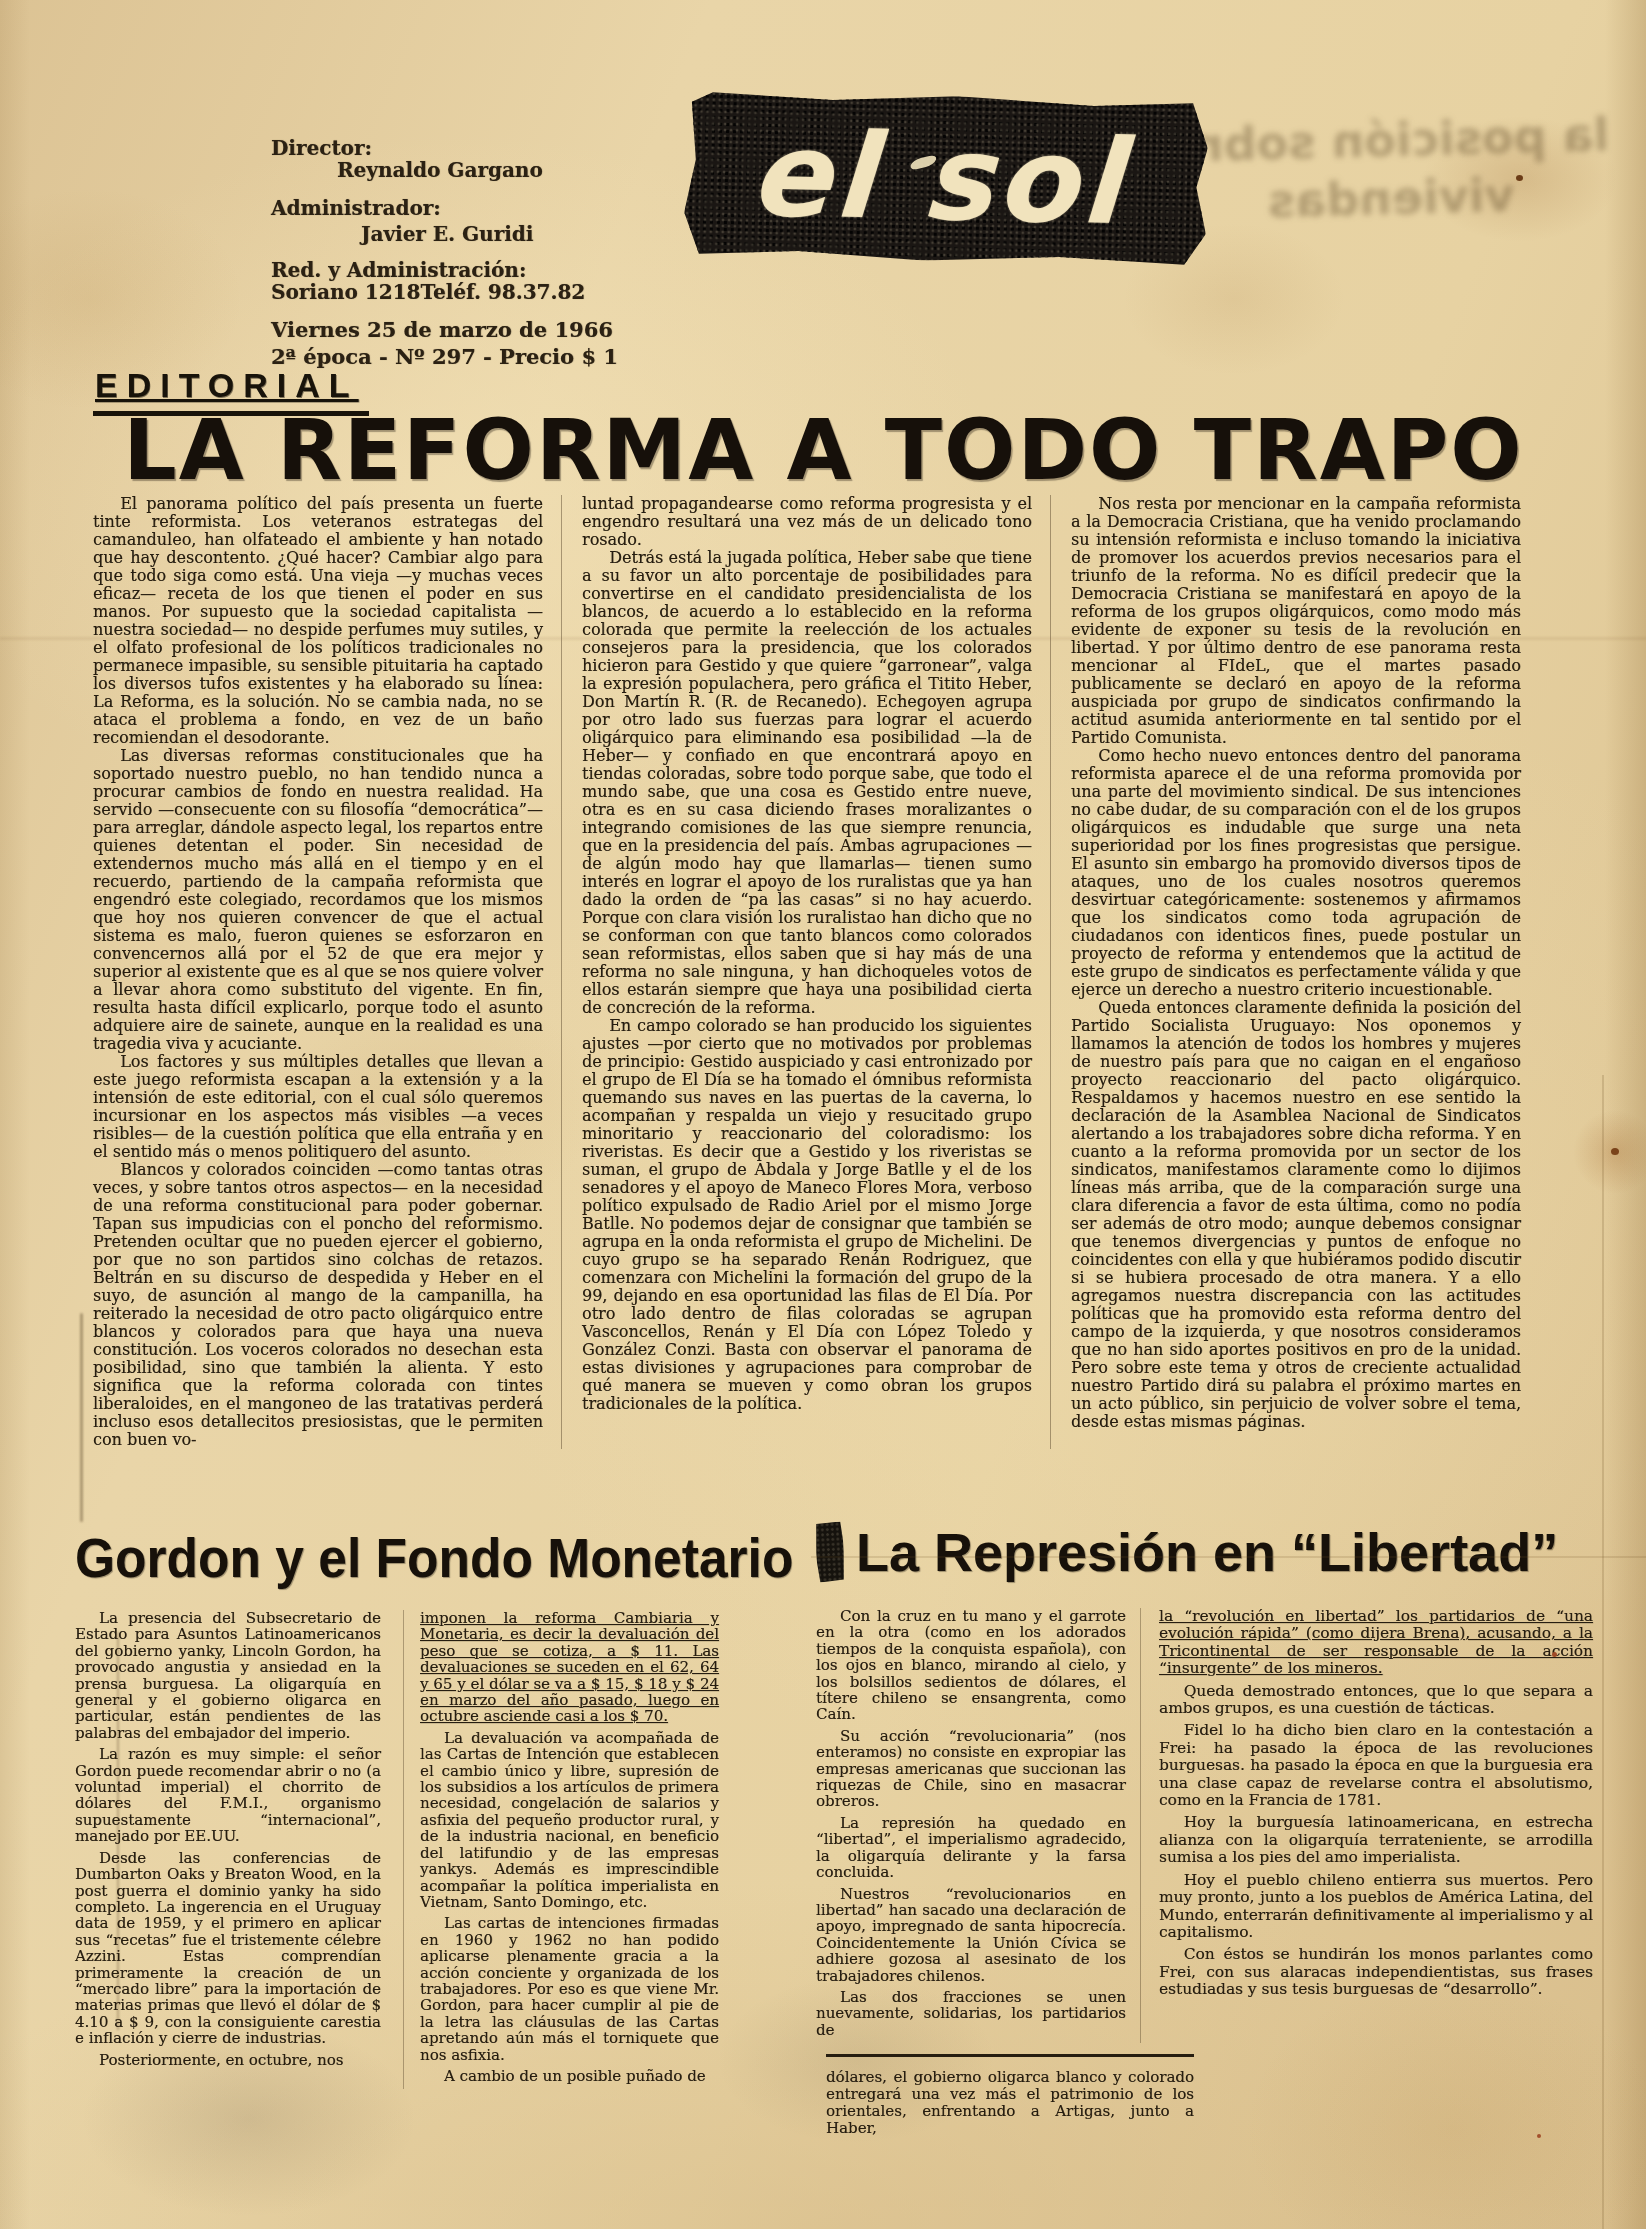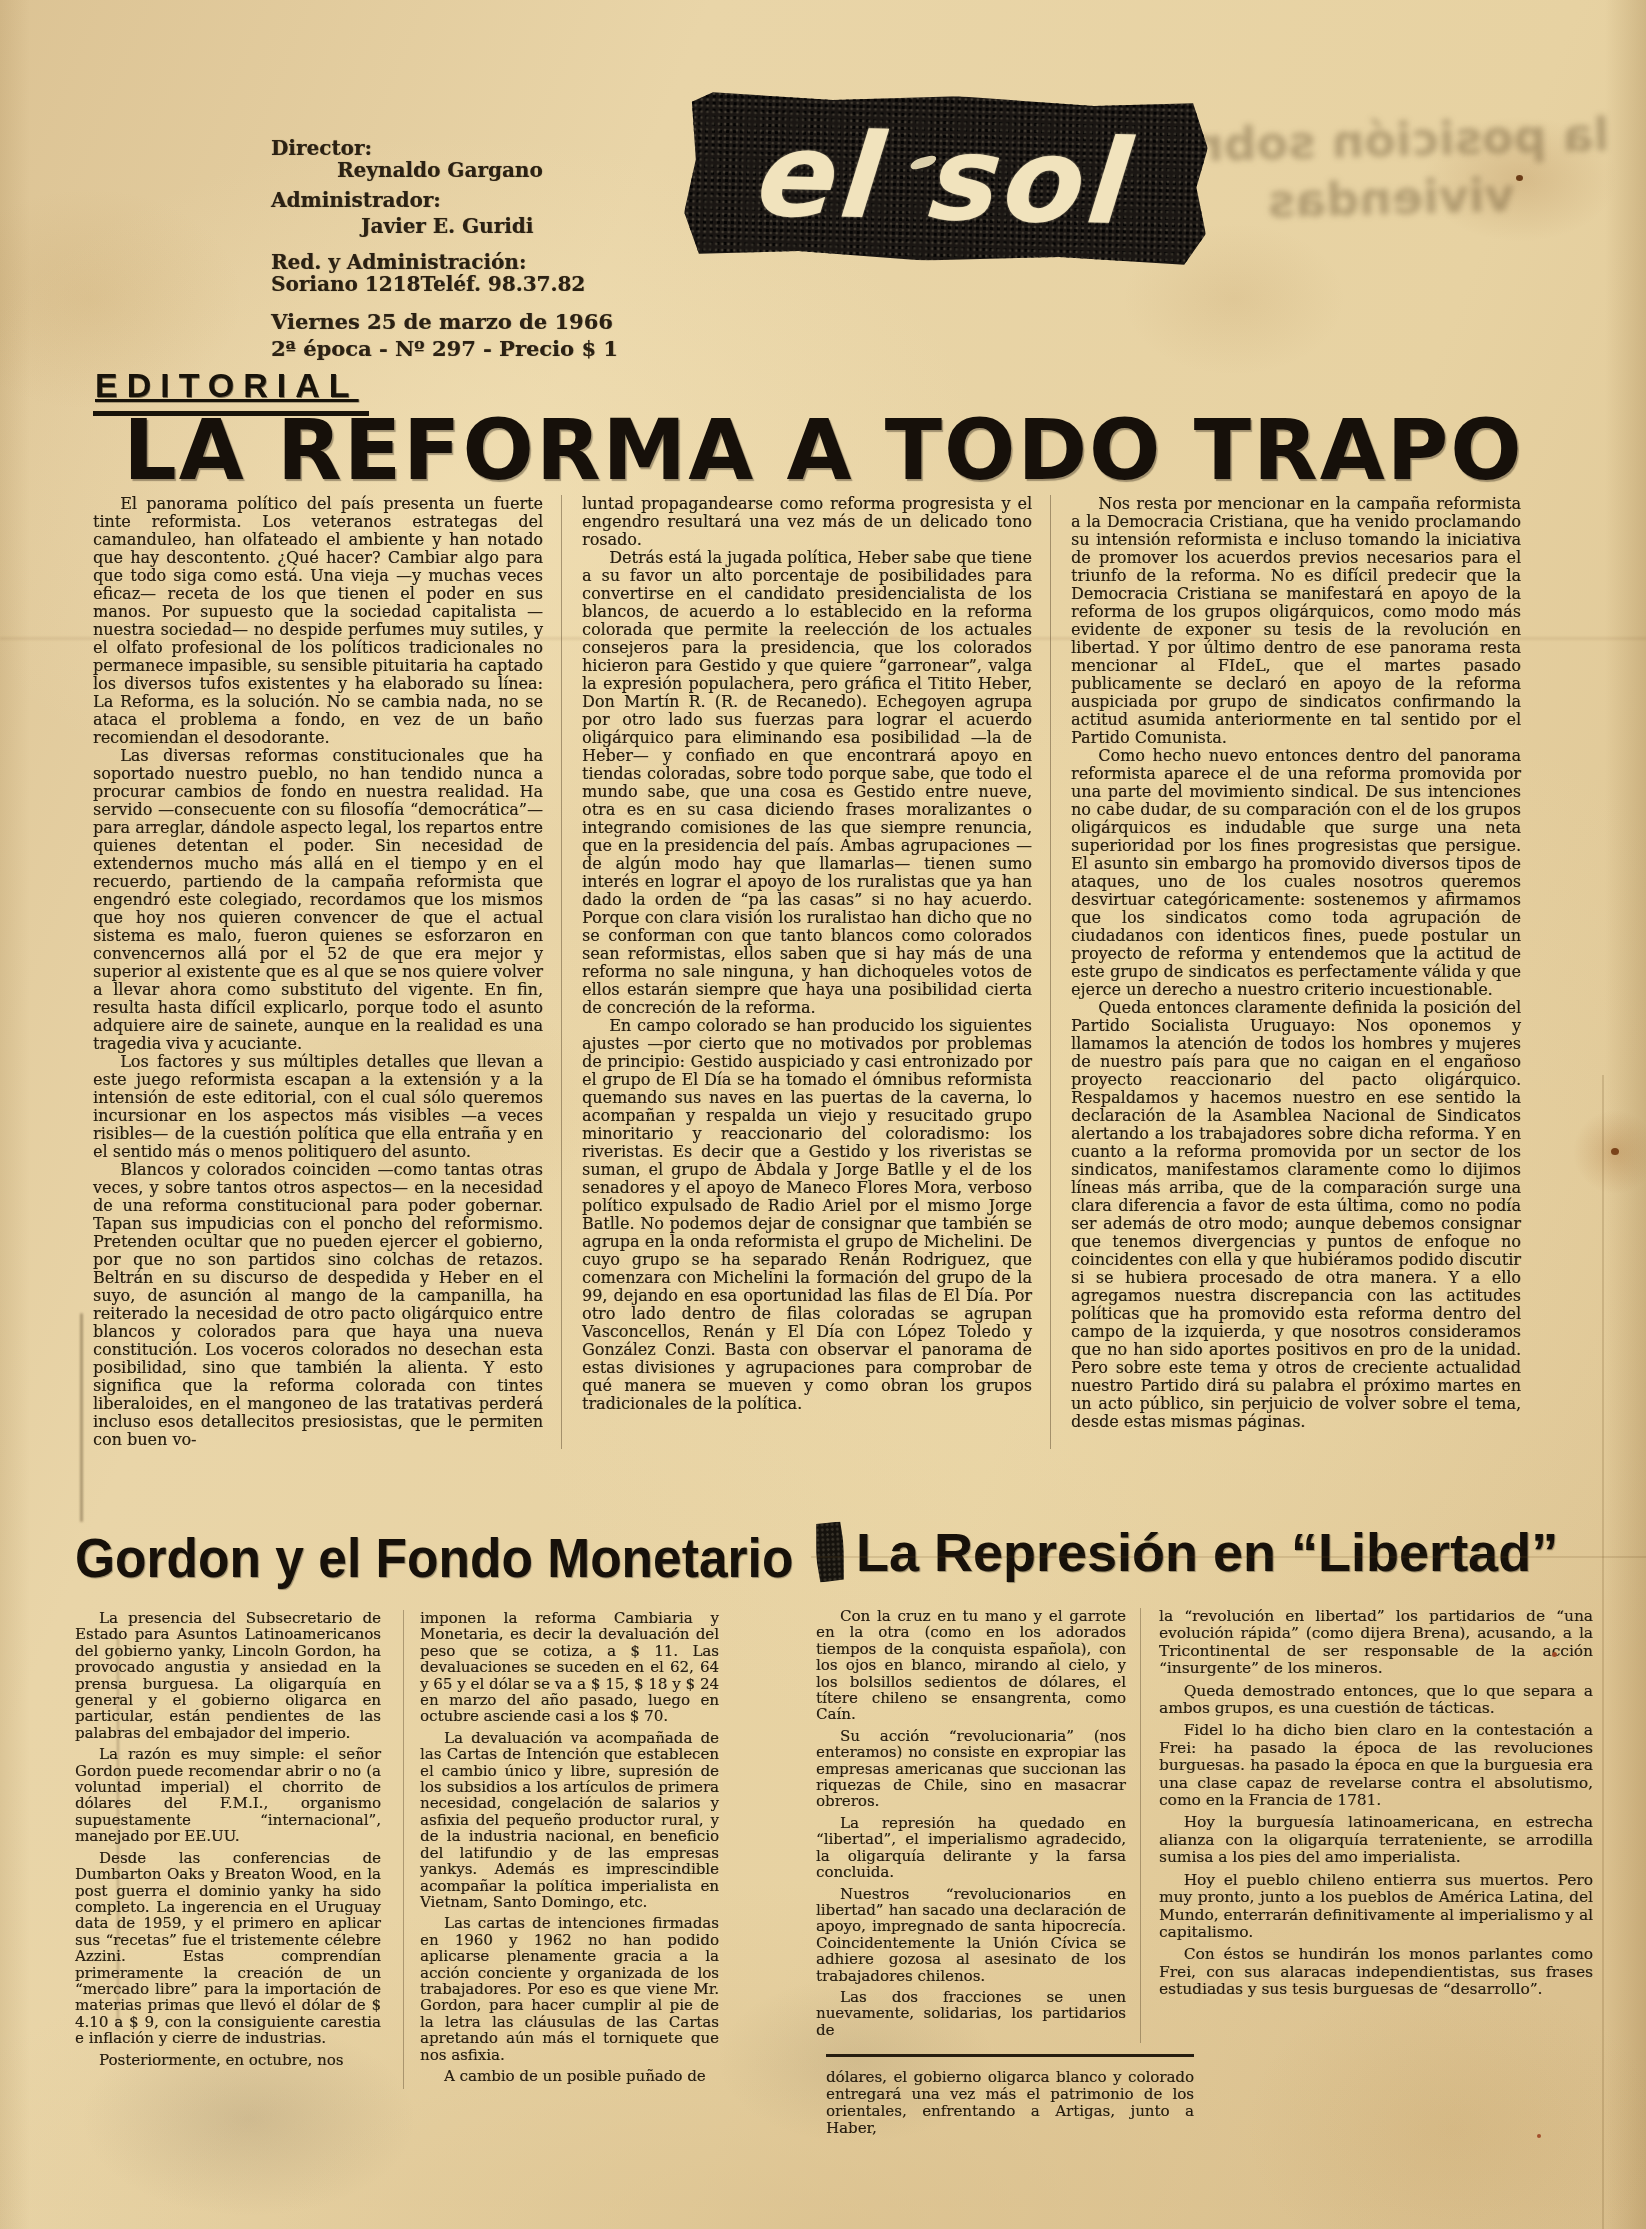--- a/index.html
+++ b/index.html
@@ -44,21 +44,21 @@
     font-family:"DejaVu Sans",sans-serif;font-weight:bold;font-size:46px;line-height:58px;
     color:rgba(92,70,38,.38);transform:scaleX(-1) rotate(1.5deg);filter:blur(3px);
     text-align:center;
   }
 
   
   .mast{position:absolute;left:271px;top:137px;width:438px;font-weight:bold;font-size:20px;line-height:22px;color:#2b2113;}
   .mast .ln{text-shadow:0.4px 0.4px 0.8px rgba(43,33,19,.55);}
   .ln-director{filter:blur(0.3px);}
   .ln-director-name{padding-left:66px;}
-  .ln-admin{margin-top:8px;}
+  .ln-admin{margin-top:16px;}
   .ln-admin-name{padding-left:90px;margin-top:4px;}
   .ln-office{margin-top:14px;}
   .ln-office2{display:flex;}
   .ln-date{margin-top:16px;font-size:21px;}
   .ln-edition{margin-top:5px;font-size:21px;}
 
   
   .logo{
     position:absolute;left:685px;top:96px;width:522px;height:165px;
     background-color:#1a1613;
@@ -94,21 +94,21 @@
   .ed-cols{position:absolute;left:93px;top:495px;width:1471px;display:flex;}
   .col{font-size:16px;line-height:18px;text-align:justify;color:#261d10;}
   .col p{margin:0;text-indent:1.7em;text-shadow:0.3px 0.3px 0.6px rgba(38,29,16,.5);}
   .col.cont p:first-child{text-indent:0;}
   .ed-col{width:450px;padding-right:18px;}
   .ed-col + .ed-col{border-left:1.5px solid rgba(60,42,20,.40);padding-left:20px;}
 
   
   .bot-col{font-size:15px;line-height:16.4px;text-align:justify;color:#261d10;}
   .bot-col p{margin:0 0 5px 0;text-indent:1.6em;text-shadow:0.3px 0.3px 0.6px rgba(38,29,16,.5);}
-  .bot-col.cont p:first-child{text-indent:0;}
+  .bot-col.cont p:first-child{text-indent:0;text-decoration:underline;}
 
   
   .gordon{position:absolute;left:75px;top:1530px;width:652px;}
   .gordon-h{
     margin:0;font-family:"Liberation Sans",sans-serif;font-weight:bold;font-size:56px;line-height:1;
     color:#17110a;white-space:nowrap;transform:scaleX(.92);transform-origin:left;
     text-shadow:1px 1px 0.8px rgba(23,17,10,.35);
   }
   .g-cols{margin-top:24px;display:flex;gap:10px;}
   .g-col1{width:306px;padding-right:12px;}

